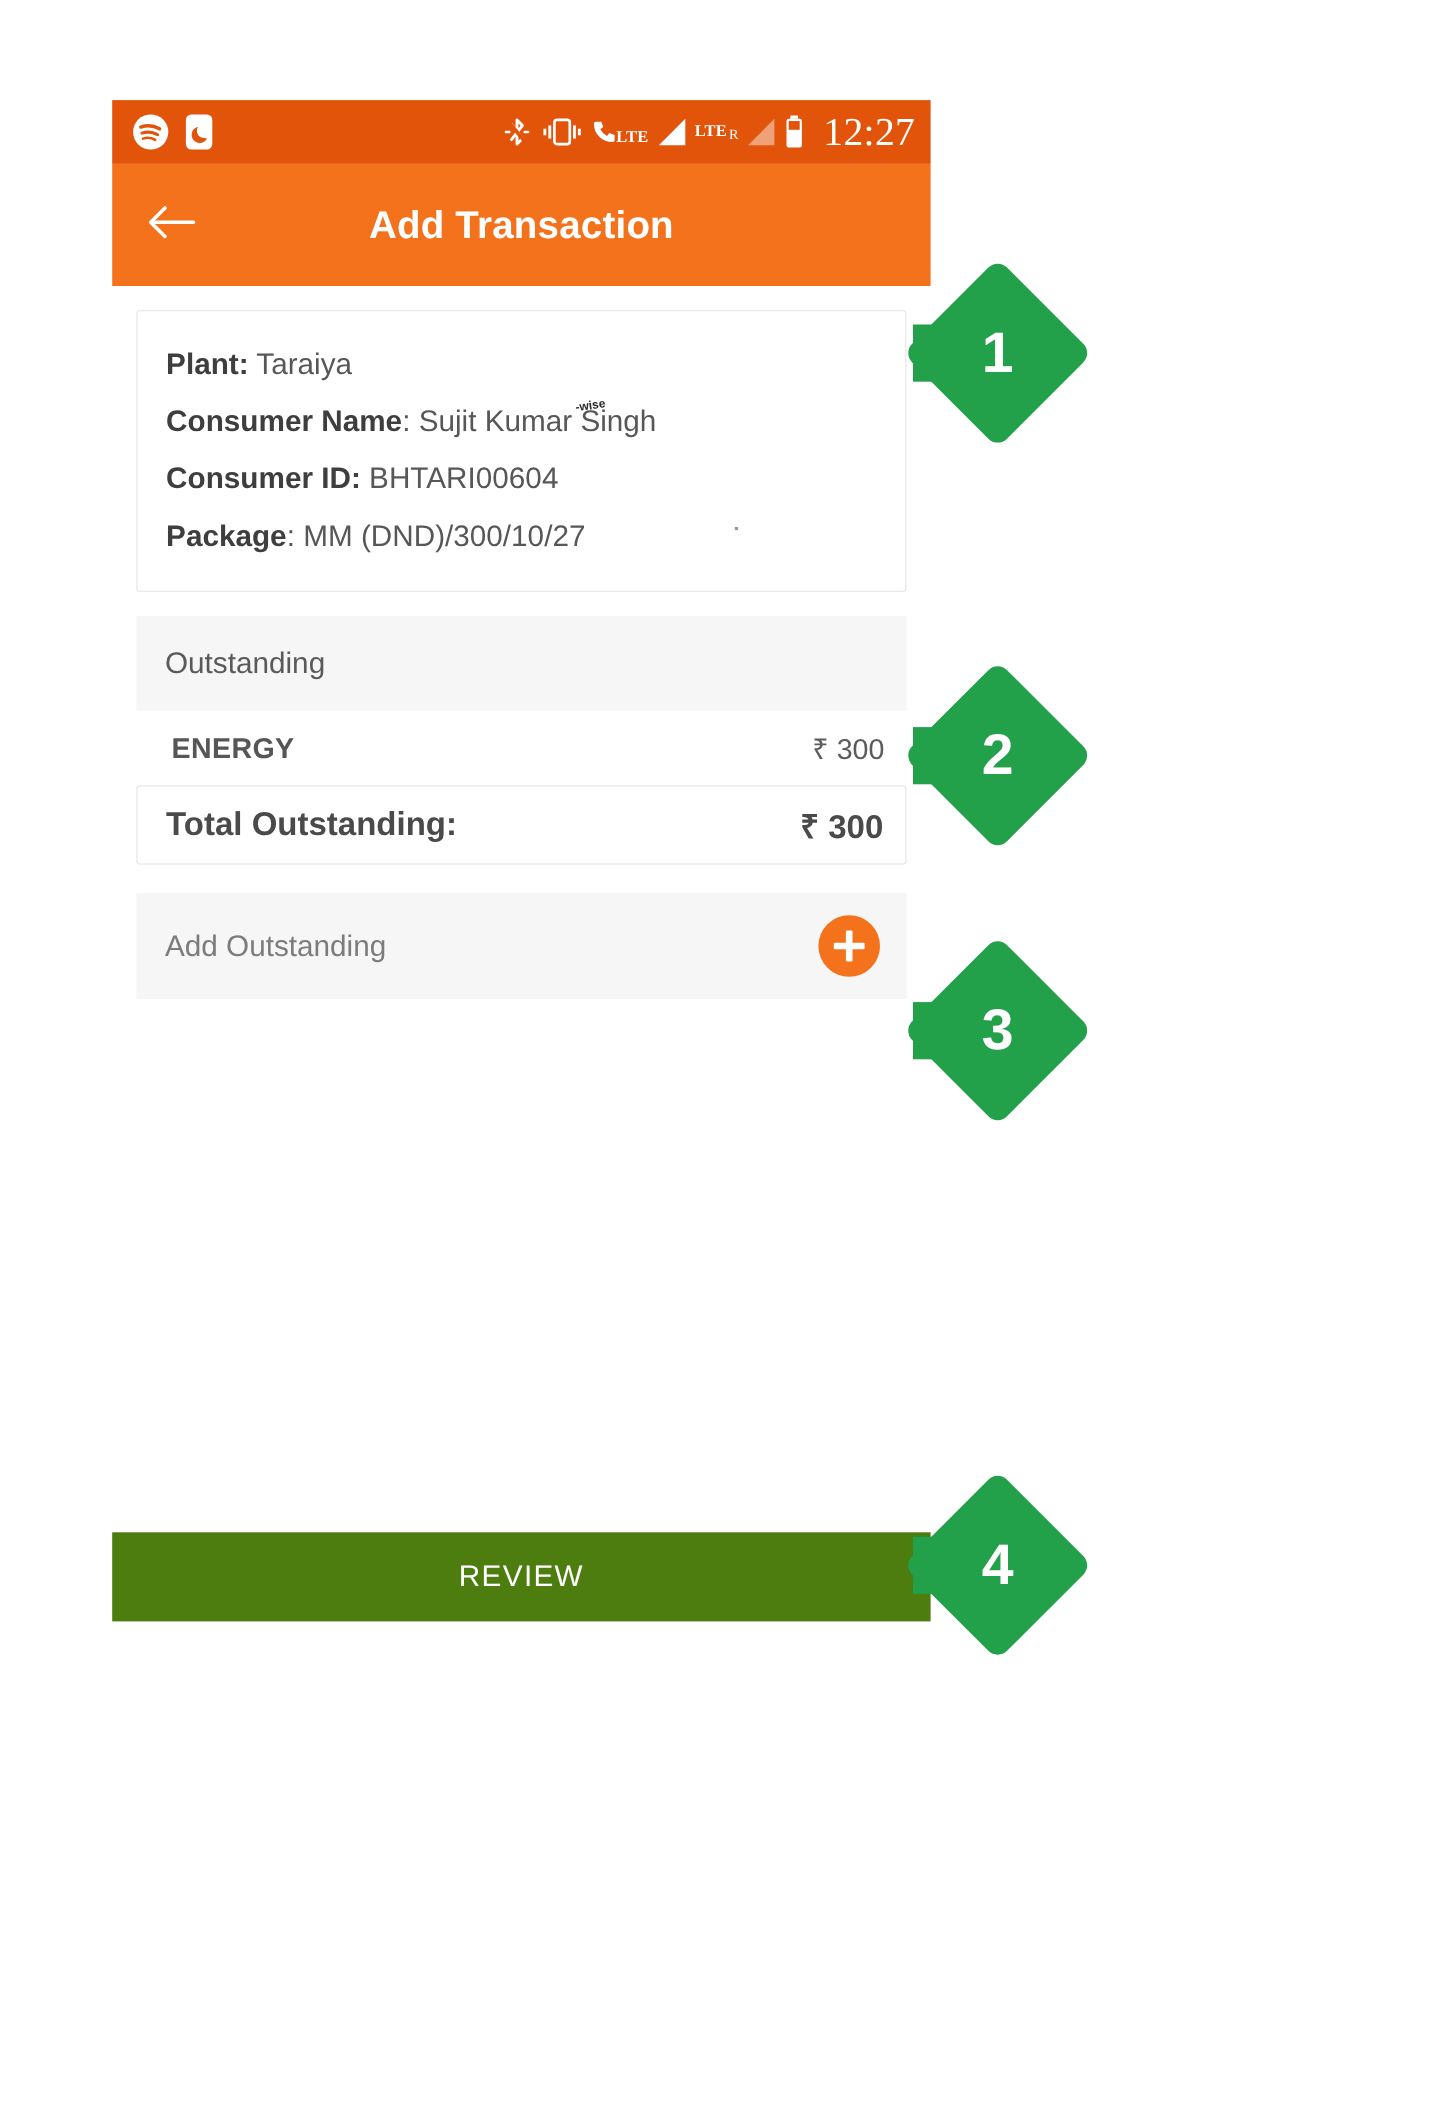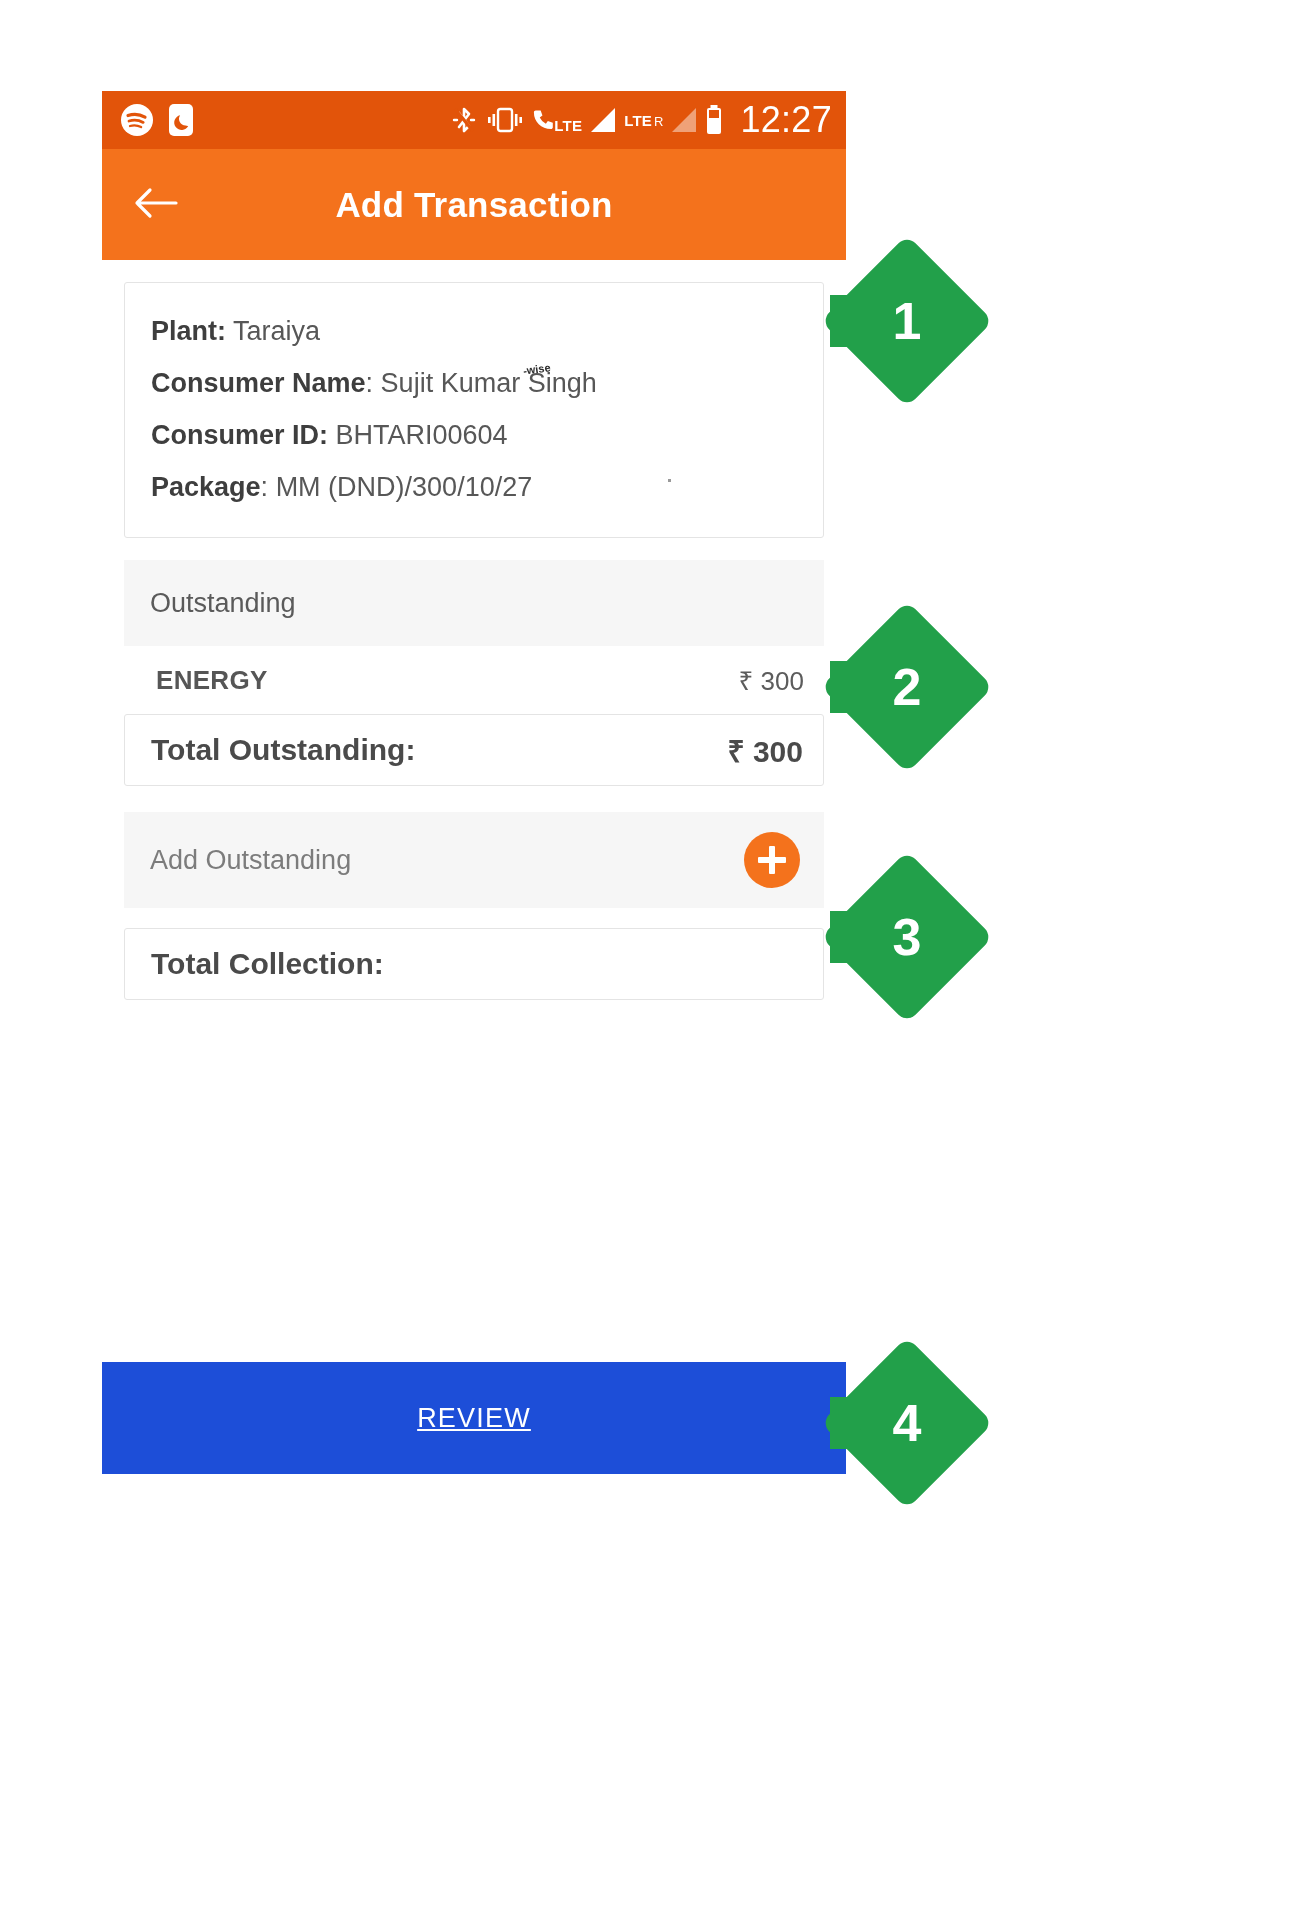--- a/index.html
+++ b/index.html
@@ -38,20 +38,21 @@
   .sb-left {
     display: flex;
     align-items: center;
     gap: 14px;
   }
   .sb-right {
     margin-left: auto;
     display: flex;
     align-items: center;
     gap: 9px;
+    font-family: Liberation Serif, serif;
   }
   .sb-ico {
     display: inline-flex;
     align-items: center;
     justify-content: center;
   }
   .sb-time {
     font-size: 36px;
     font-weight: 500;
     letter-spacing: 0.3px;
@@ -260,33 +261,32 @@
     display: flex;
     align-items: center;
     justify-content: center;
   }
 
   .review-btn {
     position: absolute;
     left: 0;
     bottom: 0;
     width: 744px;
-    height: 112px;
-    background: #1d4ed8;
+    height: 81px;
+    background: #4d7c0f;
     color: #ffffff;
     font-size: 27px;
     font-weight: 500;
     letter-spacing: 1.2px;
     display: flex;
     align-items: center;
     justify-content: center;
     cursor: pointer;
     border: 0;
     font-family: "Liberation Sans", sans-serif;
-    text-decoration: underline;
   }
 
   
   .callout {
     position: absolute;
     width: 122px;
     height: 122px;
     display: flex;
     align-items: center;
     justify-content: center;
@@ -429,24 +429,20 @@
     <div class="collection-band">
       <span class="band-title">Add Outstanding</span>
       <span class="fab">
         <span class="fab-inner">
           <span class="plus-h"></span>
           <span class="plus-v"></span>
         </span>
       </span>
     </div>
 
-    <div class="card total-card" style="margin-top:20px">
-      <span class="lbl">Total Collection:</span>
-      <span class="amt"></span>
-    </div>
 
     <button class="review-btn">REVIEW</button>
   </div>
 </div>
 
 <div class="callout" style="left:846px; top:260px;">
   <span class="tail"></span>
   <span class="dia"></span>
   <span class="num">1</span>
 </div>

